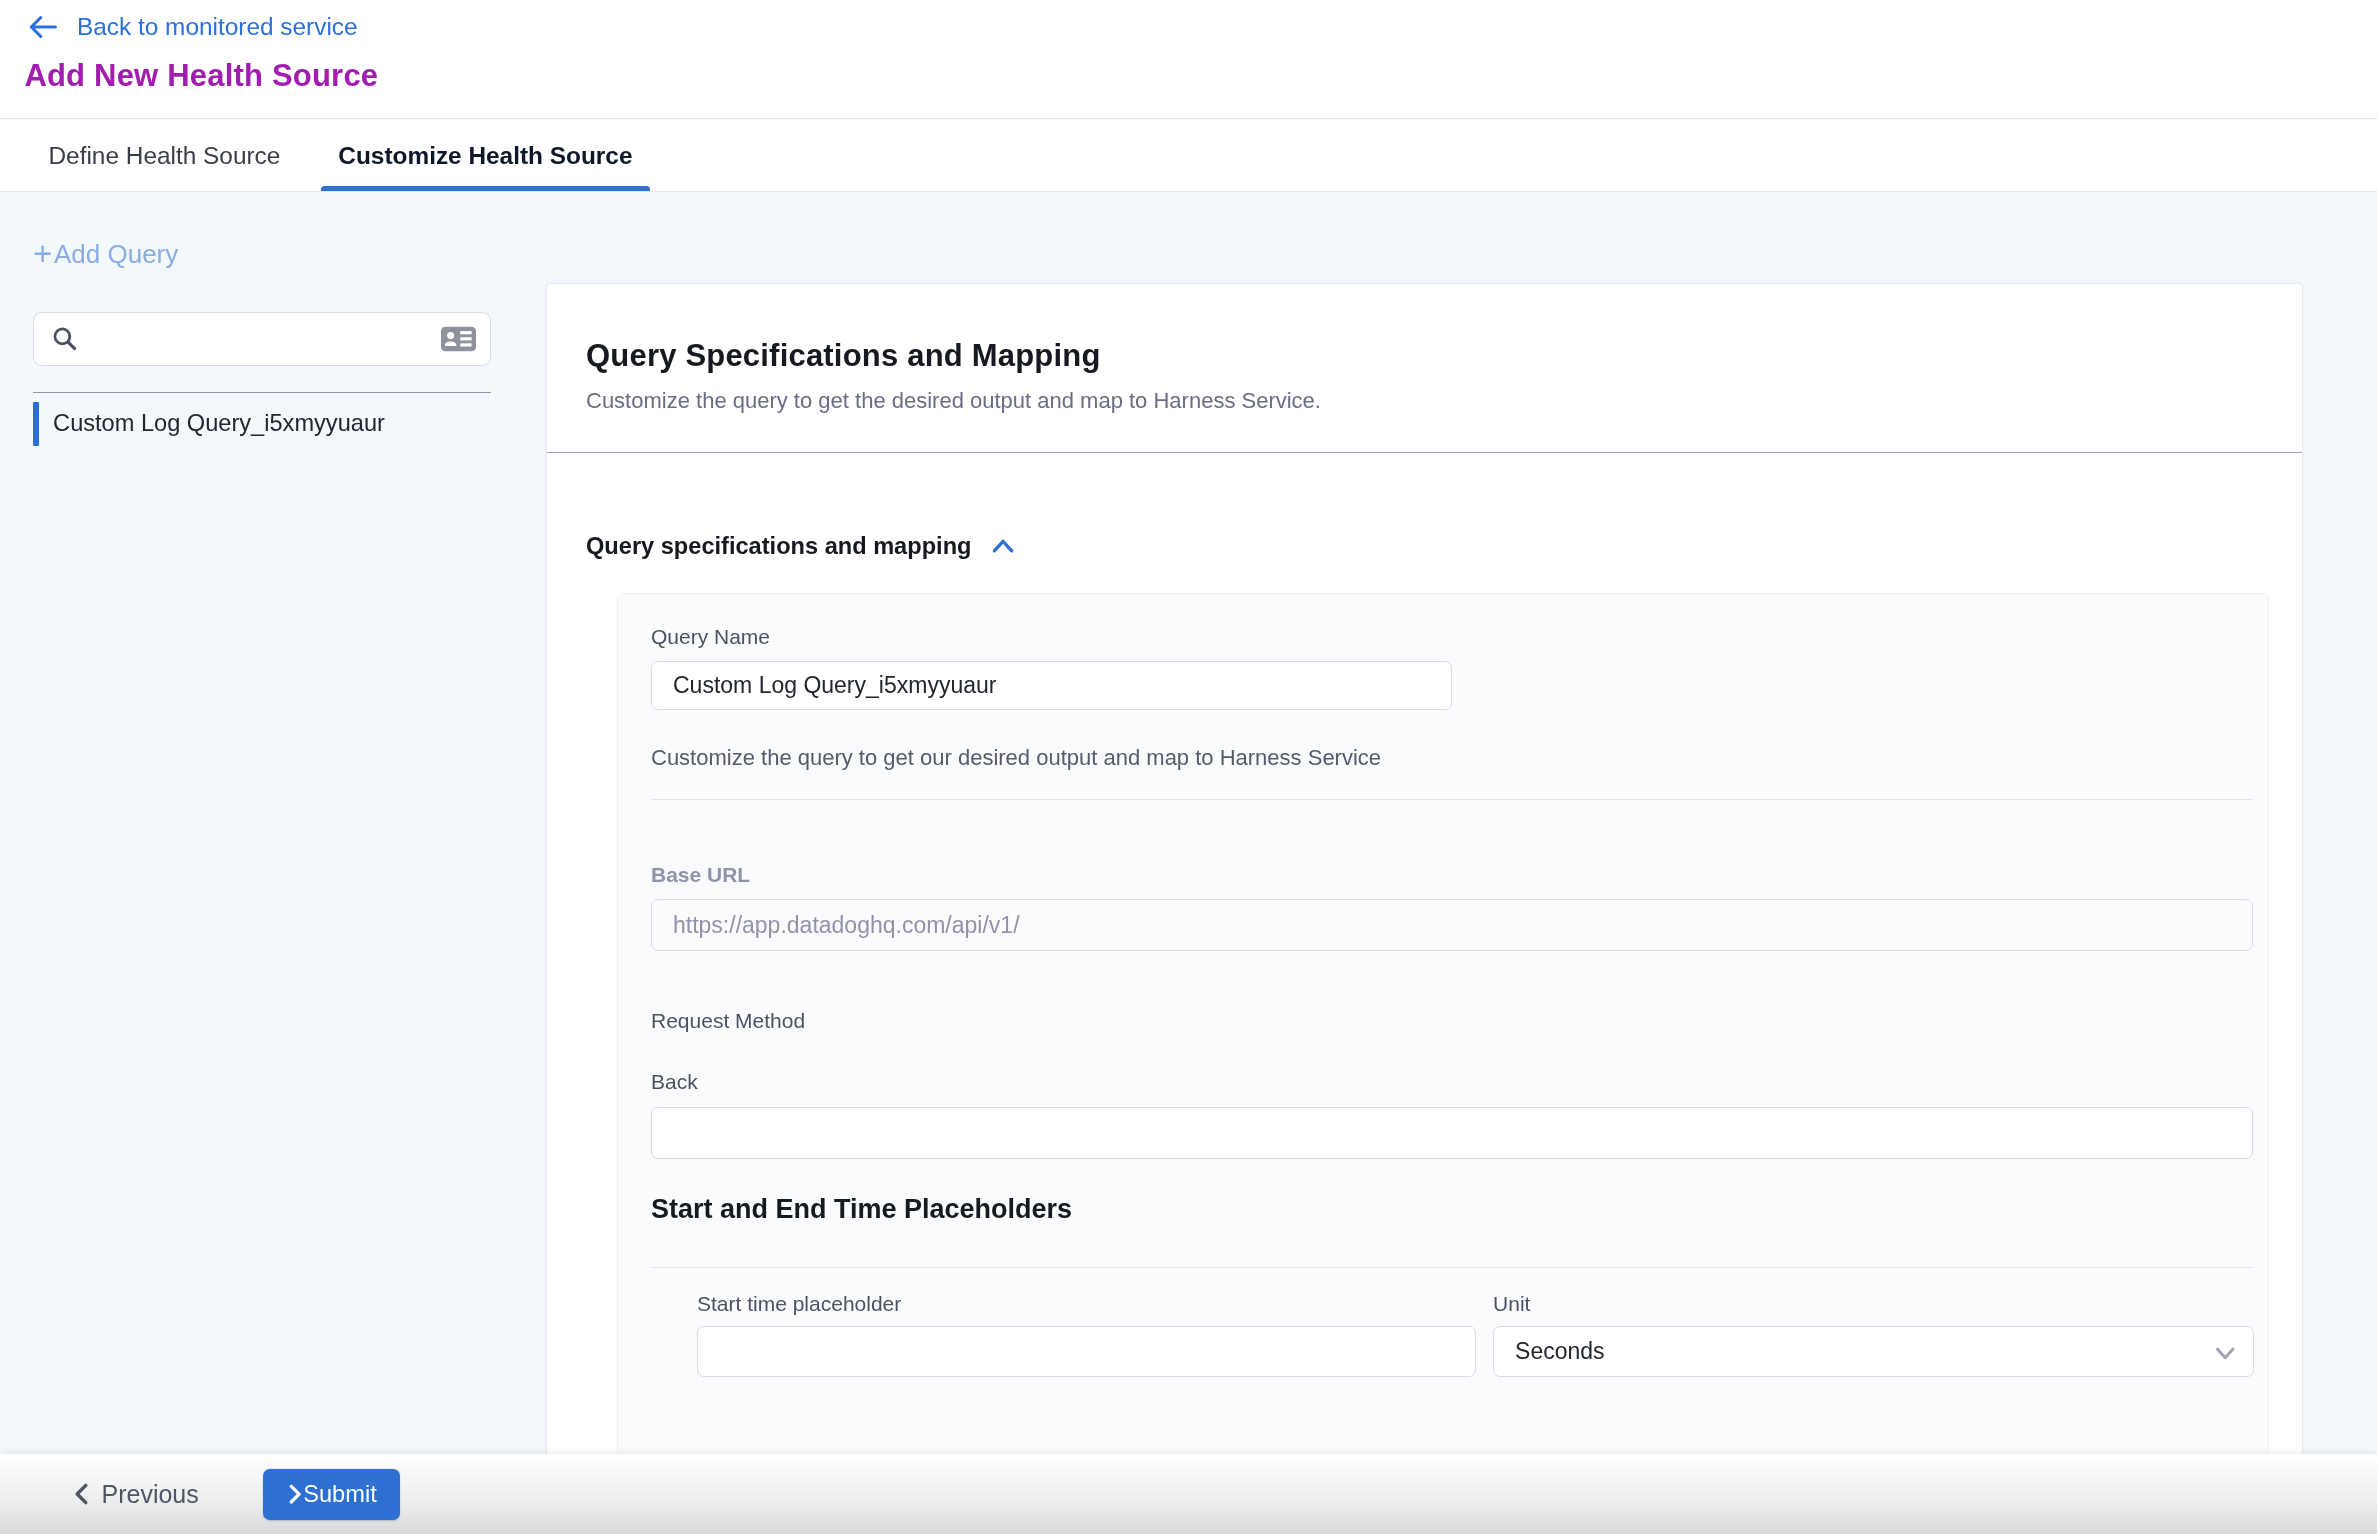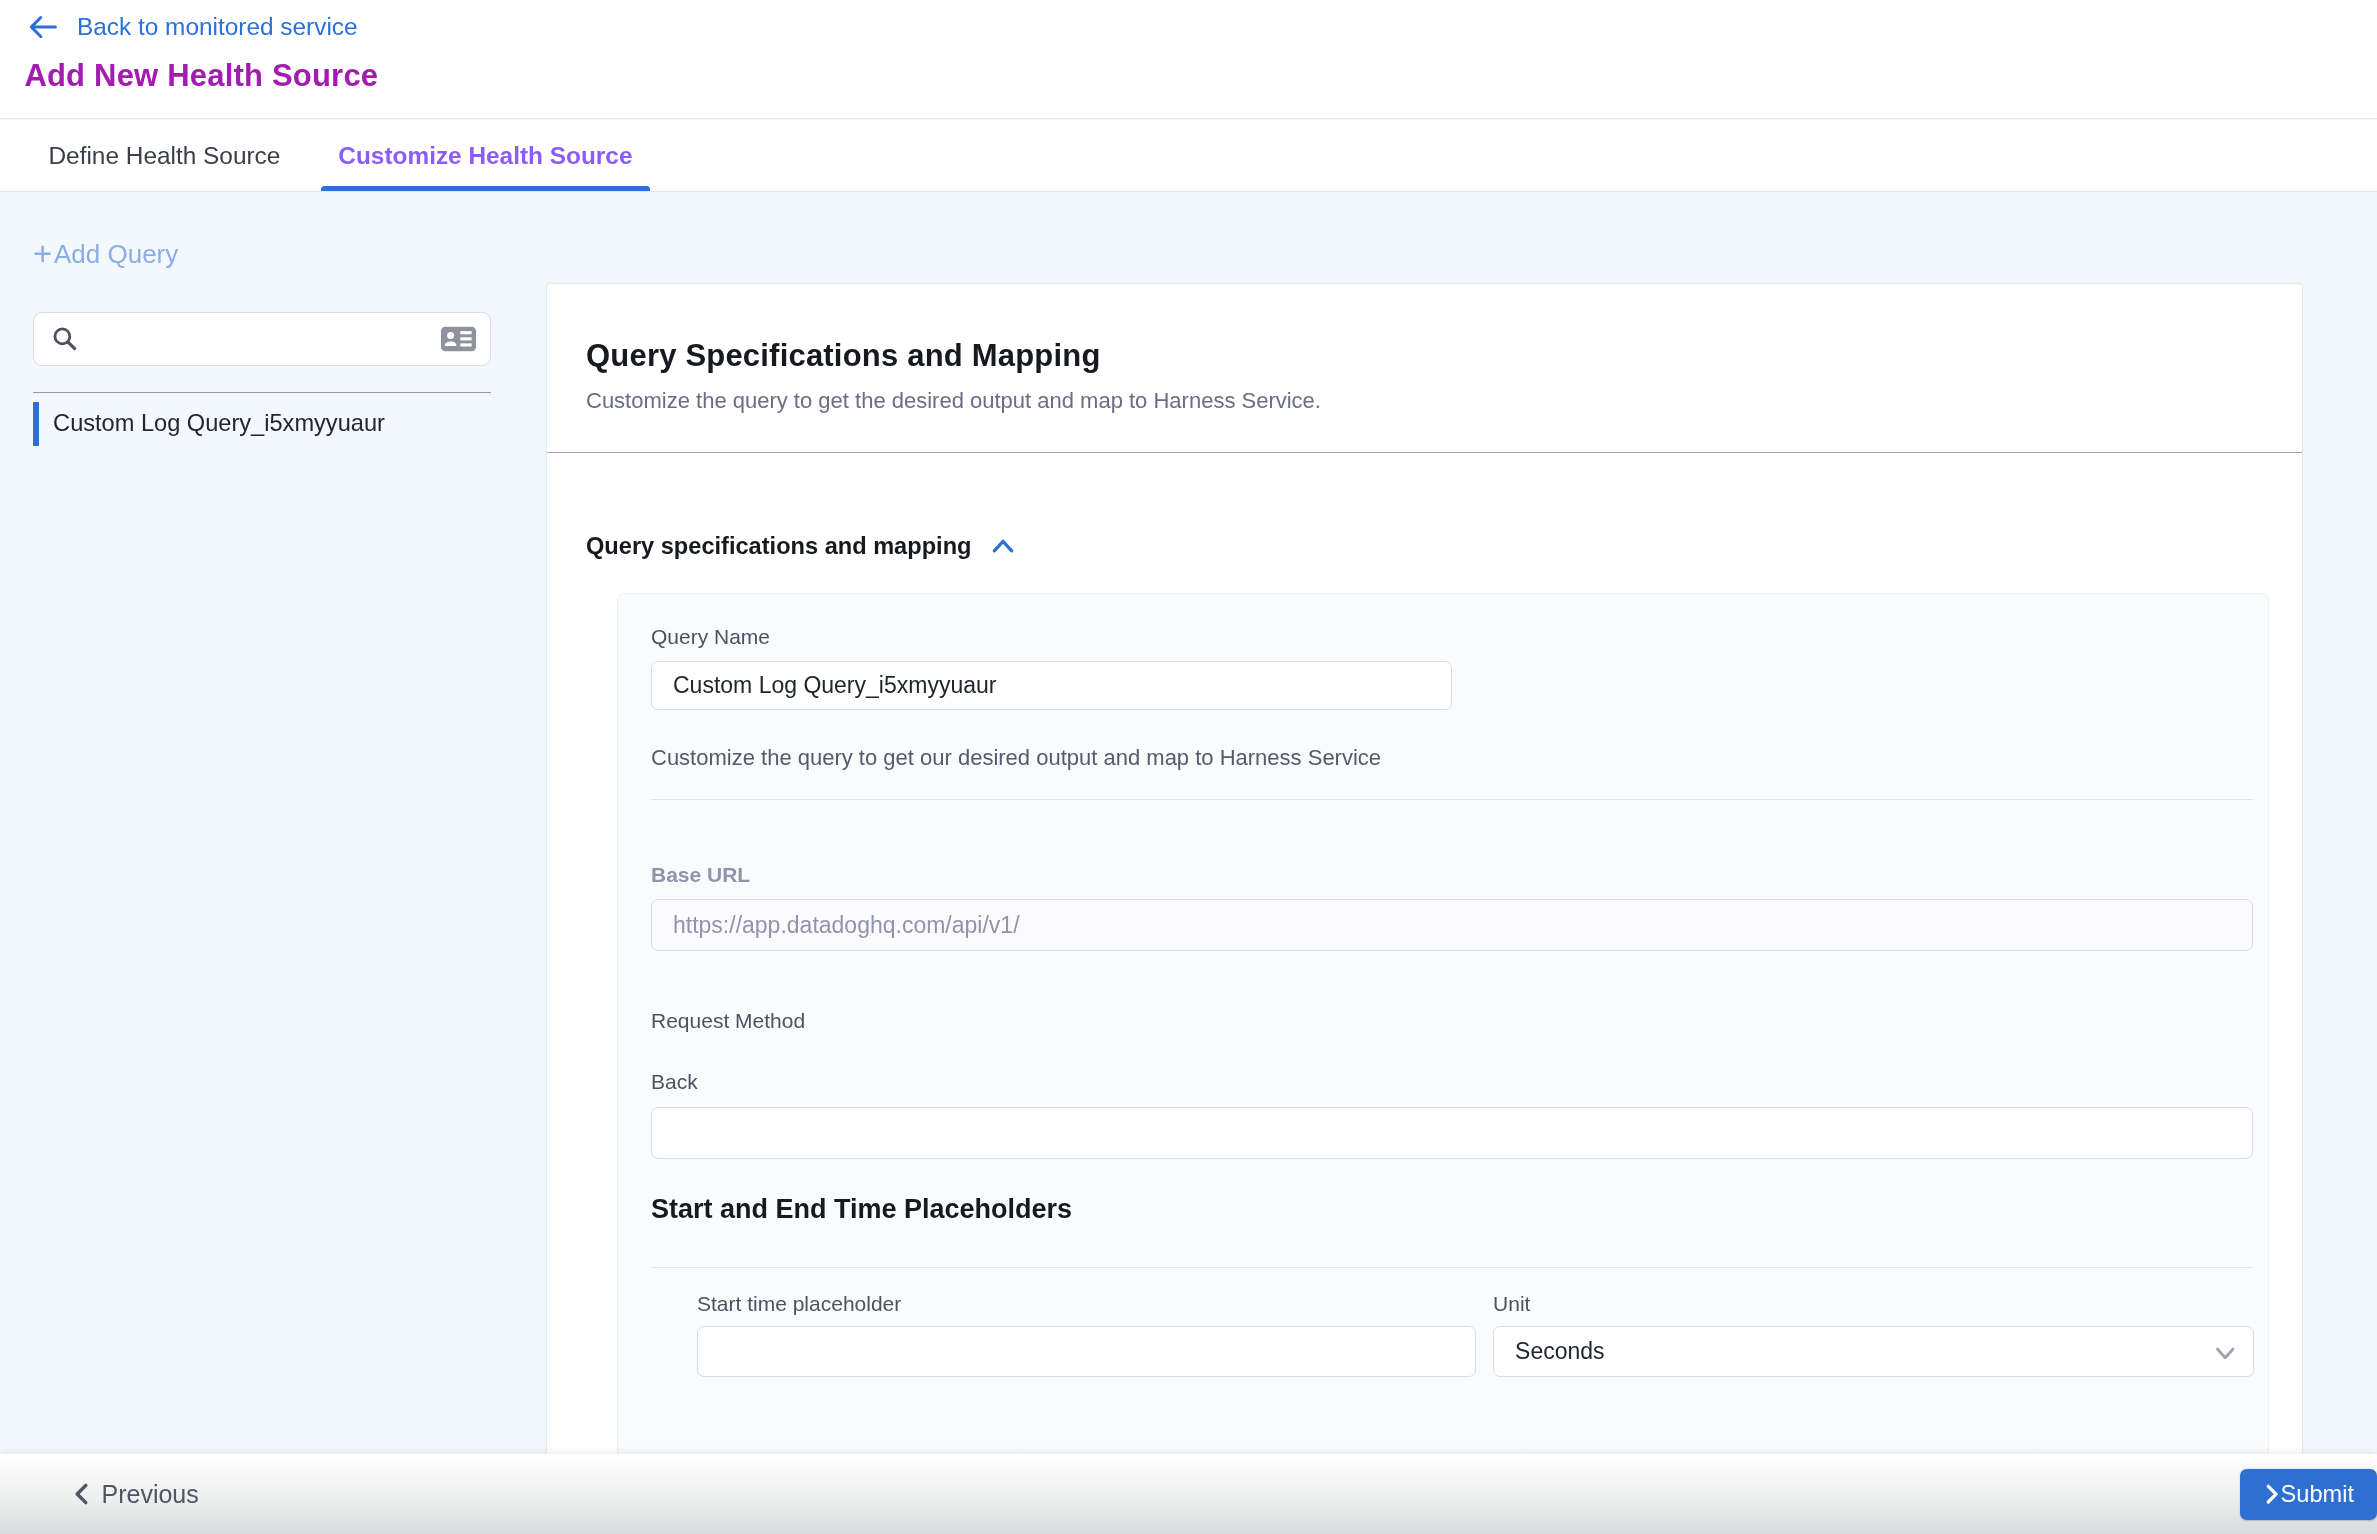--- a/index.html
+++ b/index.html
@@ -34,21 +34,21 @@
   .tab-bar{
     position:absolute;top:120px;left:0;right:0;height:72px;
     background:#ffffff;border-bottom:0.9px solid #e3e5ec;
     box-sizing:border-box;
     display:flex;align-items:stretch;padding-left:31px;gap:23px;
   }
   .tab{
     position:relative;display:flex;align-items:center;
     padding:0 17.5px;font-size:24.4px;color:#3a3e48;font-weight:500;cursor:pointer;
   }
-  .tab.active{font-weight:700;color:#8b5cf6;}
+  .tab.active{font-weight:700;color:#0f172a;}
   .tab.active::after{
     content:"";position:absolute;left:0;right:0;bottom:0;height:5.2px;
     background:#2e6fd2;border-radius:3.5px 3.5px 0 0;
   }
 
   
   .content{position:absolute;top:191px;left:0;right:0;bottom:0;}
 
   
   .sidebar{position:absolute;left:33px;top:0;width:458px;}
@@ -134,21 +134,21 @@
     display:flex;align-items:center;padding:0 52px 0 21px;
   }
   .select-box .sel-value{font-size:23px;color:#22272e;}
   .select-box .dd-icon{position:absolute;right:15.7px;top:15px;}
 
   
   .footer-bar{
     position:absolute;left:0;right:0;bottom:0;height:80px;z-index:20;
     background:linear-gradient(#ffffff 0%,#eceded 60%,#d8d9db 100%);
     box-shadow:0 -2.6px 7px rgba(0,0,0,.07);
-    display:flex;align-items:center;padding-left:72px;box-sizing:border-box;justify-content:space-between;
+    display:flex;align-items:center;padding-left:72px;box-sizing:border-box;
   }
   .prev-btn{
     display:flex;align-items:center;gap:10.5px;cursor:pointer;background:none;border:none;
     font-family:"Liberation Sans", sans-serif;padding:0;
   }
   .prev-btn .prev-label{font-size:25px;color:#515465;}
   .submit-btn{
     margin-left:64px;display:flex;align-items:center;gap:0;cursor:pointer;
     background:#2e6fd2;border:none;border-radius:7px;height:51px;padding:0 23px;
     box-shadow:0 0.9px 1.7px rgba(20,40,90,.25);

